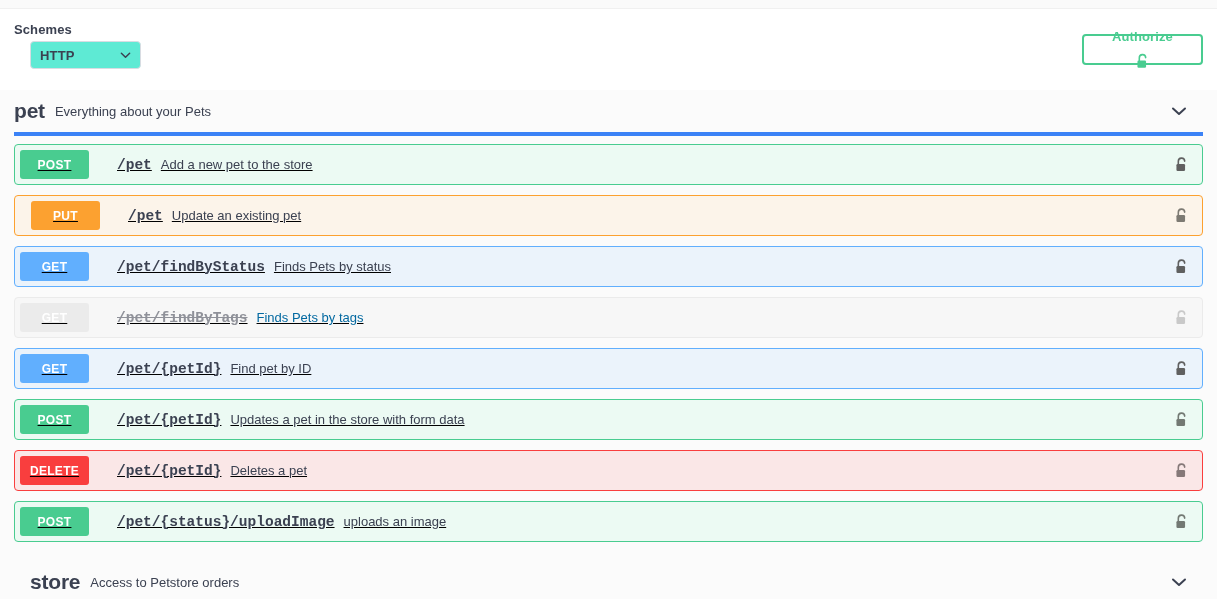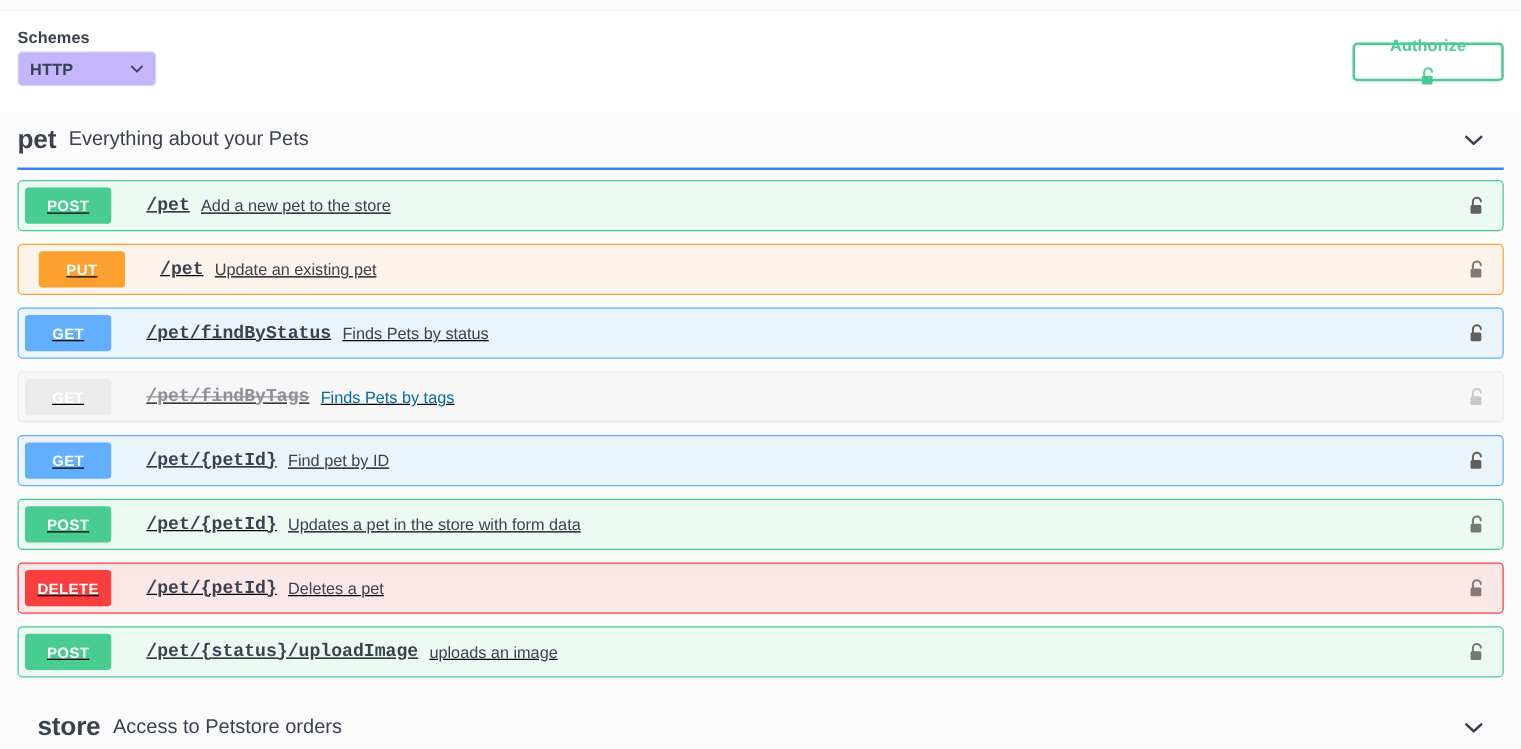--- a/index.html
+++ b/index.html
@@ -48,26 +48,27 @@
     font-weight: 700;
     letter-spacing: .1px;
     margin-bottom: 4px;
     display: block;
   }
   .schemes-select {
     width: 111px;
     height: 28px;
     border: 1px solid #d8dce2;
     border-radius: 4px;
-    background: #c4b5fd;
+    background: #5eead4;
     display: flex;
     align-items: center;
     padding: 0 9px;
     position: relative;
     cursor: pointer;
+    margin-left: 16px;
   }
   .schemes-select .val {
     font-size: 13px;
     font-weight: 700;
     color: #3b4151;
     letter-spacing: .2px;
   }
   .chev-sm {
     position: absolute;
     right: 9px;
@@ -112,30 +113,30 @@
   #pet-block { top: 90px; height: 469px; }
   #store-block { top: 559px; height: 40px; padding-left: 16px; }
 
   .tag-header {
     position: relative;
     height: 46px;
     margin: 0 14px;
     display: flex;
     align-items: center;
     cursor: pointer;
-    border-bottom: 2px solid #3b82f6;
+    border-bottom: 4px solid #3b82f6;
   }
   .tag-name {
     font-size: 21px;
     font-weight: 700;
     color: #3b4151;
     letter-spacing: -.2px;
   }
   .tag-desc {
-    font-size: 16px;
+    font-size: 13px;
     color: #3b4151;
     margin-left: 10px;
     font-weight: 400;
   }
   .tag-chevron {
     position: absolute;
     right: 14px;
     top: 50%;
     transform: translateY(-50%);
     width: 20px;

